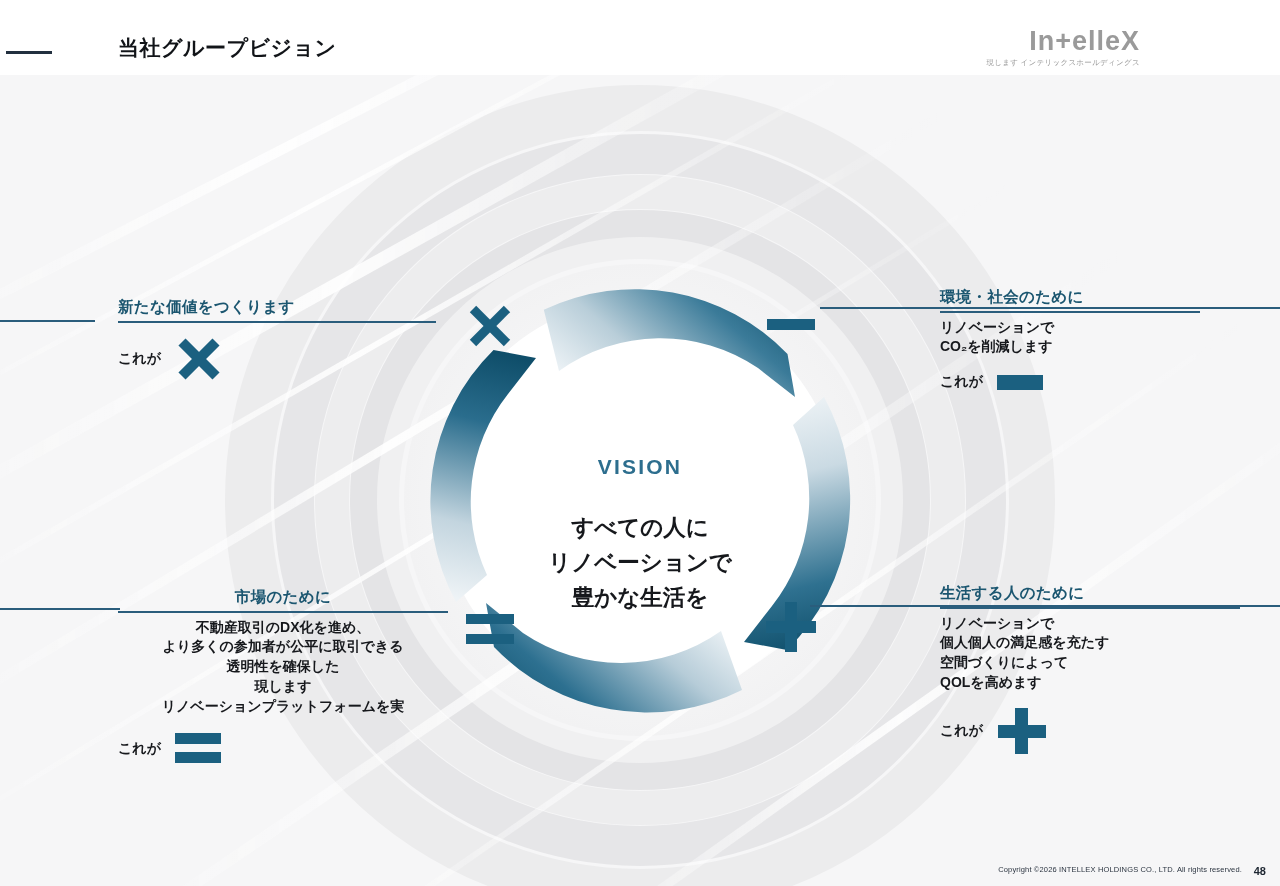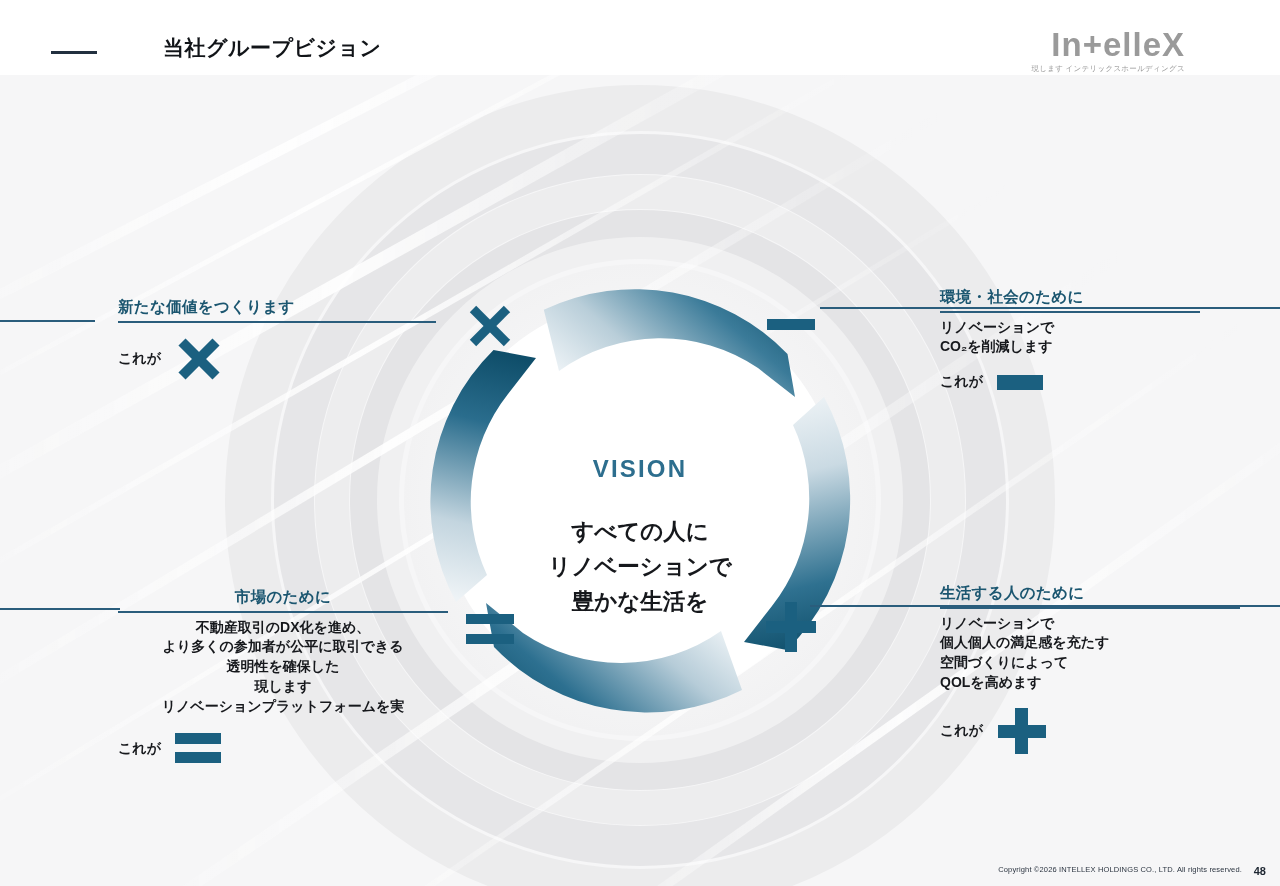--- a/index.html
+++ b/index.html
@@ -4,39 +4,39 @@
 <style>
   html,body{margin:0;padding:0;}
   body{
     width:1280px;height:886px;overflow:hidden;
     font-family:"Liberation Sans","DejaVu Sans",sans-serif;
     background:#ffffff;
   }
   #slide{position:relative;width:1280px;height:886px;overflow:hidden;background:#ffffff;}
 
   
-  #header{position:absolute;left:0;top:0;width:1176px;height:75px;background:#ffffff;z-index:40;margin-left:45px;}
+  #header{position:absolute;left:0;top:0;width:1176px;height:75px;background:#ffffff;z-index:40;}
   #header-dash{position:absolute;left:6px;top:51px;width:46px;height:3px;background:#22303f;}
   #header-title{position:absolute;left:118px;top:34px;font-size:21px;font-weight:bold;color:#111418;letter-spacing:.5px;white-space:nowrap;}
   #logo-wrap{position:absolute;right:36px;top:28px;text-align:right;}
-  #logo-main{font-size:33px;font-weight:bold;color:#9a9a9a;letter-spacing:1px;line-height:1;white-space:nowrap;}
+  #logo-main{font-size:27px;font-weight:bold;color:#9a9a9a;letter-spacing:1px;line-height:1;white-space:nowrap;}
   #logo-sub{font-size:7.5px;color:#9a9a9a;letter-spacing:.3px;margin-top:3px;white-space:nowrap;}
 
   
   #stage{position:absolute;left:0;top:75px;width:1280px;height:811px;background:#f6f6f7;overflow:hidden;}
   #bg-rings{position:absolute;left:0;top:0;width:1280px;height:811px;}
   #bg-streaks{position:absolute;left:0;top:0;width:1280px;height:811px;opacity:.95;}
 
   
   #ring{position:absolute;left:390px;top:175px;width:500px;height:500px;}
   #ring svg{display:block;}
 
   
   #center-text{position:absolute;left:465px;top:380px;width:350px;text-align:center;z-index:12;}
-  #vision-label{font-size:24px;font-weight:bold;color:#2d6e8e;letter-spacing:2.2px;}
+  #vision-label{font-size:21px;font-weight:bold;color:#2d6e8e;letter-spacing:2.2px;}
   #vision-lines{margin-top:32px;font-size:22.5px;font-weight:bold;color:#16181c;line-height:1.55;}
 
   
   .conn{position:absolute;height:1.6px;background:#2a5d7c;z-index:11;}
 
   
   .ring-sym{position:absolute;z-index:13;}
 
   
   .block{position:absolute;z-index:14;}

